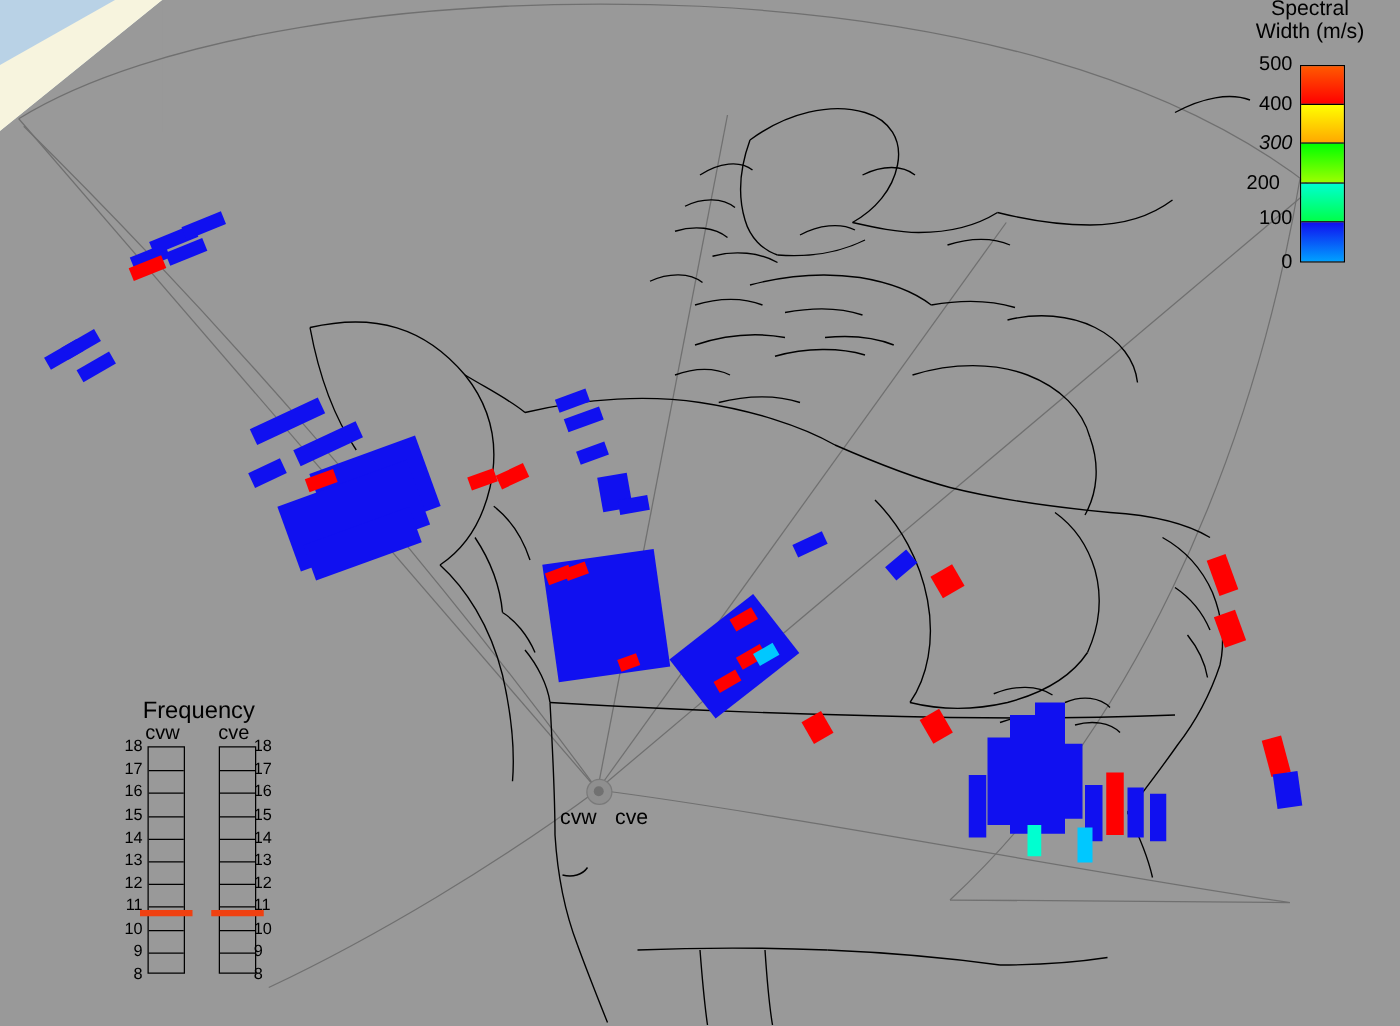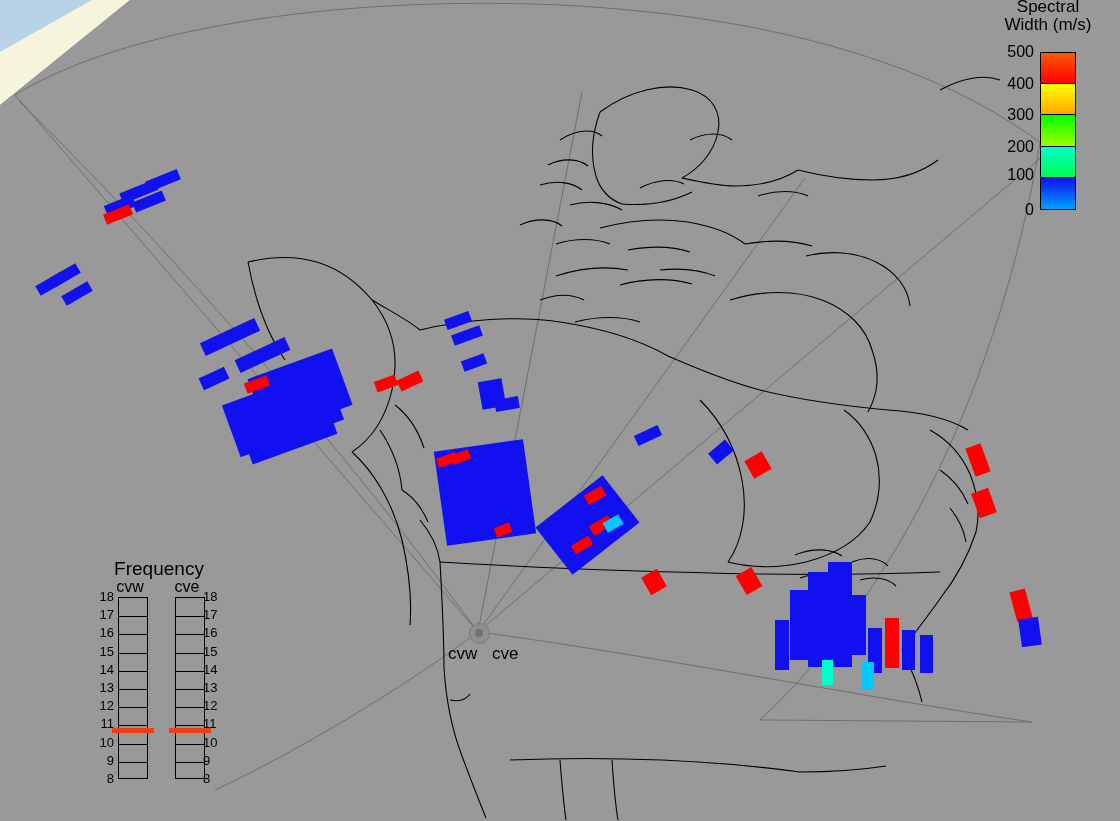--- a/index.html
+++ b/index.html
@@ -196,22 +196,22 @@
         <div class="cseg" style="top: 0%; height: 20%; background: linear-gradient(rgb(255, 90, 0), rgb(255, 0, 0));"></div>
         <div class="cseg" style="top: 20%; height: 20%; background: linear-gradient(rgb(255, 255, 0), rgb(255, 168, 0));"></div>
         <div class="cseg" style="top: 40%; height: 20%; background: linear-gradient(rgb(0, 255, 0), rgb(156, 255, 0));"></div>
         <div class="cseg" style="top: 60%; height: 20%; background: linear-gradient(rgb(0, 255, 208), rgb(0, 255, 74));"></div>
         <div class="cseg" style="top: 80%; height: 20%; background: linear-gradient(rgb(16, 16, 240), rgb(0, 160, 255));"></div>
       </div>
   </div>
   <div id="cbar-ticks">
       <div class="ctick" style="top: 43px; right: 86px;">500</div>
       <div class="ctick" style="top: 74.6px; right: 86px;">400</div>
-      <div class="ctick" style="top: 106.2px; right: 86px;">300</div>
-      <div class="ctick" style="top: 137.8px; right: 86px; text-align: right;">200</div>
+      <div class="ctick" style="top: 106.2px; right: 86px; font-style: italic;">300</div>
+      <div class="ctick" style="top: 137.8px; right: 96px; text-align: right;">200</div>
       <div class="ctick" style="top: 166px; right: 86px;">100</div>
       <div class="ctick" style="top: 201px; right: 86px;">0</div>
     </div>
 
   <div id="freq-title">Frequency</div>
   <div id="freq-legend">
       <div class="freq-head" style="left: 102px; top: 578px;">cvw</div>
       <div class="freq-bar abs" style="left: 118px; top: 597px;">
         <div class="freq-div" style="top: 18.2px;"></div>
         <div class="freq-div" style="top: 36.4px;"></div>

